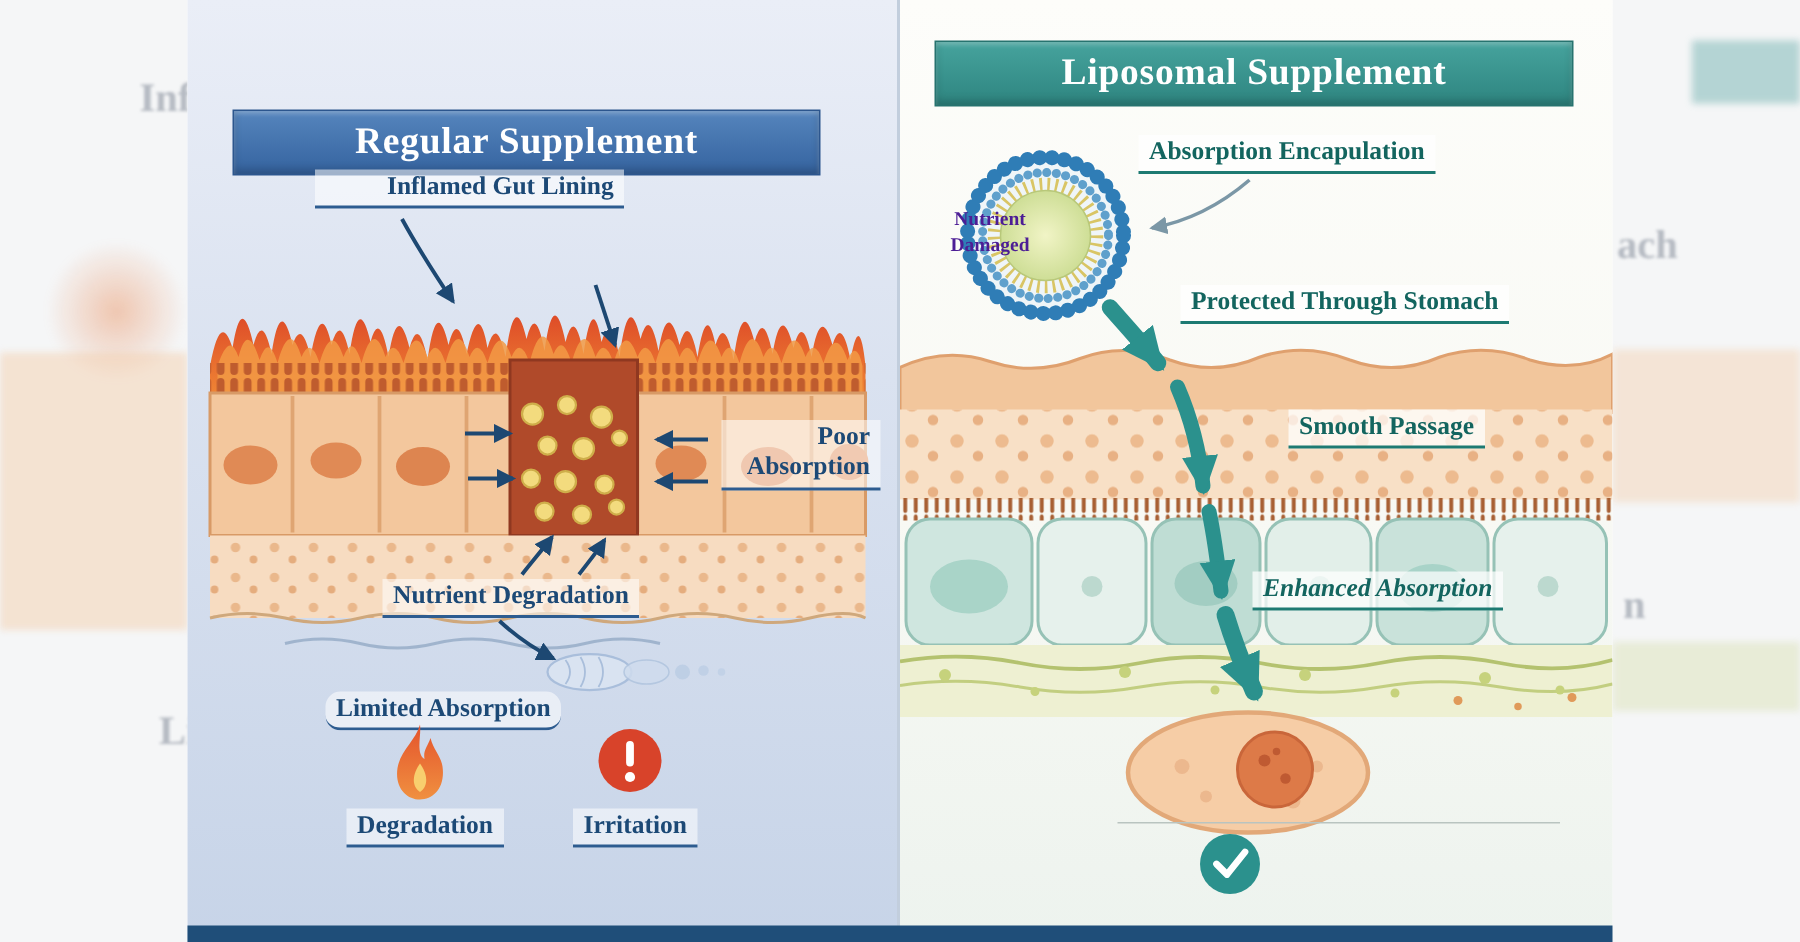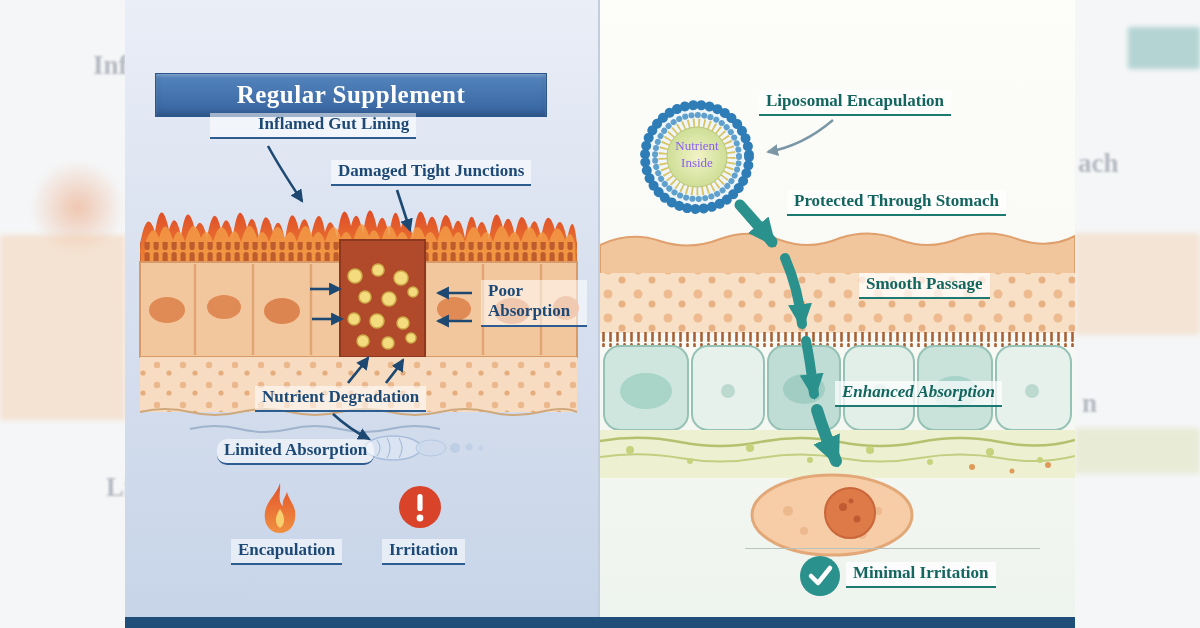--- a/index.html
+++ b/index.html
@@ -31,38 +31,38 @@
   .lbl {
     position:absolute; font-weight:bold; font-size:17px; line-height:1.2;
     padding:1px 7px 3px; border-bottom:2px solid; white-space:nowrap;
   }
   .lbl.navy { color:#1c4976; border-color:#2d5c90; background:rgba(255,255,255,.55); }
   .lbl.teal { color:#13655f; border-color:#1d7a72; background:rgba(255,255,255,.72); }
   .lbl.wrap { white-space:normal; width:92px; }
   
   .lbl-inflamed    { left:210px; top:113px;padding-left:48px; }
   .lbl-damaged     { left:331px; top:160px; }
-  .lbl-poor        { left:481px; top:280px; }
+  .lbl-poor        { left:481px; top:280px;text-align:right; }
   .lbl-degradation { left:255px; top:386px; }
-  .lbl-limited     { left:217px; top:439px;border-radius:10px; }
+  .lbl-limited     { left:217px; top:461px;border-radius:10px; }
   .lbl-inflammation{ left:231px; top:539px; }
   .lbl-irritation  { left:382px; top:539px; }
   
   .lbl-encaps      { left:759px; top:90px;  }
   .lbl-protected   { left:787px; top:190px; }
   .lbl-smooth      { left:827px; top:273px;margin-left:32px; }
   .lbl-enhanced    { left:835px; top:381px;font-style:italic; }
   .lbl-lymphatic   { left:813px; top:440px; }
   .lbl-minimal     { left:846px; top:562px; }
   .line-above-check { position:absolute; left:745px; top:548px; width:295px; height:0; border-top:1.5px solid #b9c4c0; }
   
   .abs { position:absolute; }
   .liposome-text {
-    position:absolute; left:635px; top:138px; width:124px; text-align:center;
-    font-weight:normal; font-size:13px; line-height:1.3; color:#8b5cf6;
+    position:absolute; left:598px; top:138px; width:124px; text-align:center;
+    font-weight:bold; font-size:13px; line-height:1.3; color:#4c1d95;
   }
   svg { display:block; }
   .arrows { pointer-events:none; }
 </style>
 </head>
 <body>
 
 <div class="page">
 
   <div class="echo-strip left">
@@ -216,21 +216,21 @@
       </radialGradient>
     </defs>
     <circle cx="62" cy="62" r="52" fill="#e8f1f8" opacity="0.6"></circle>
     <circle cx="62" cy="62" r="52" fill="none" stroke="#2f7db6" stroke-width="10" stroke-dasharray="0.1 8.2" stroke-linecap="round"></circle>
     <circle cx="62" cy="62" r="42" fill="none" stroke="#5fa0cc" stroke-width="6" stroke-dasharray="0.1 6.3" stroke-linecap="round"></circle>
     <circle cx="62" cy="62" r="34" fill="none" stroke="#d9c565" stroke-width="9" stroke-dasharray="1.8 3.4"></circle>
     <circle cx="62" cy="62" r="30" fill="url(#coreG)" stroke="#b8c87a" stroke-width="1"></circle>
   </svg>
   <div class="liposome-text">
     <div>Nutrient</div>
-    <div>Inside</div>
+    <div>Damaged</div>
   </div>
 
   <svg class="abs arrows" style="left:0;top:0" width="1200" height="628" viewBox="0 0 1200 628">
     <defs>
       <marker id="mNavy" markerWidth="6" markerHeight="6" refX="4.2" refY="2.5" orient="auto">
         <path d="M0,0 L5,2.5 L0,5 Z" fill="#1d4872"></path>
       </marker>
       <marker id="mGray" markerWidth="6" markerHeight="6" refX="4.2" refY="2.5" orient="auto">
         <path d="M0,0 L5,2.5 L0,5 Z" fill="#7b97a6"></path>
       </marker>
@@ -252,35 +252,34 @@
     <path d="M833,120 C812,138 790,148 768,152" stroke="#7b97a6" stroke-width="2.4" fill="none" marker-end="url(#mGray)"></path>
     <g stroke="#2b918d" fill="none" stroke-linecap="round" marker-end="url(#mTeal)">
       <path d="M740,205 C754,221 764,232 772,242" stroke-width="11"></path>
       <path d="M785,258 C795,281 800,304 802,324" stroke-width="10"></path>
       <path d="M806,341 C810,360 812,377 814,394" stroke-width="10"></path>
       <path d="M817,410 C823,430 830,447 836,461" stroke-width="12"></path>
     </g>
   </svg>
 
   <div class="banner banner-left">Regular Supplement</div>
+  <div class="banner banner-right">Liposomal Supplement</div>
 
   <span class="lbl navy lbl-inflamed">Inflamed Gut Lining</span>
-  <span class="lbl navy lbl-damaged">Damaged Tight Junctions</span>
   <span class="lbl navy wrap lbl-poor">Poor Absorption</span>
   <span class="lbl navy lbl-degradation">Nutrient Degradation</span>
   <span class="lbl navy lbl-limited">Limited Absorption</span>
-  <span class="lbl navy lbl-inflammation">Encapulation</span>
+  <span class="lbl navy lbl-inflammation">Degradation</span>
   <span class="lbl navy lbl-irritation">Irritation</span>
 
-  <span class="lbl teal lbl-encaps">Liposomal Encapulation</span>
+  <span class="lbl teal lbl-encaps">Absorption Encapulation</span>
   <span class="lbl teal lbl-protected">Protected Through Stomach</span>
   <span class="lbl teal lbl-smooth">Smooth Passage</span>
   <span class="lbl teal lbl-enhanced">Enhanced Absorption</span>
   <div class="line-above-check"></div>
-  <span class="lbl teal lbl-minimal">Minimal Irritation</span>
 
   <svg class="abs" style="left:256px;top:481px" width="48" height="54" viewBox="0 0 48 54">
     <defs>
       <linearGradient id="flIcoG" x1="0" y1="0" x2="0" y2="1">
         <stop offset="0" stop-color="#e4532c"></stop>
           <stop offset="1" stop-color="#f09040"></stop>
       </linearGradient>
     </defs>
     <path d="M24,2 C21,13 11,19 9,31 C7,44 15,52 24,52 C33,52 41,44 39,30 C38,23 33,19 31,11 C29,17 26,19 27,25 C21,21 25,10 24,2 Z" fill="url(#flIcoG)"></path>
     <path d="M24,28 C19,35 18,43 24,47 C30,43 29,35 24,28 Z" fill="#f8cf6e"></path>

